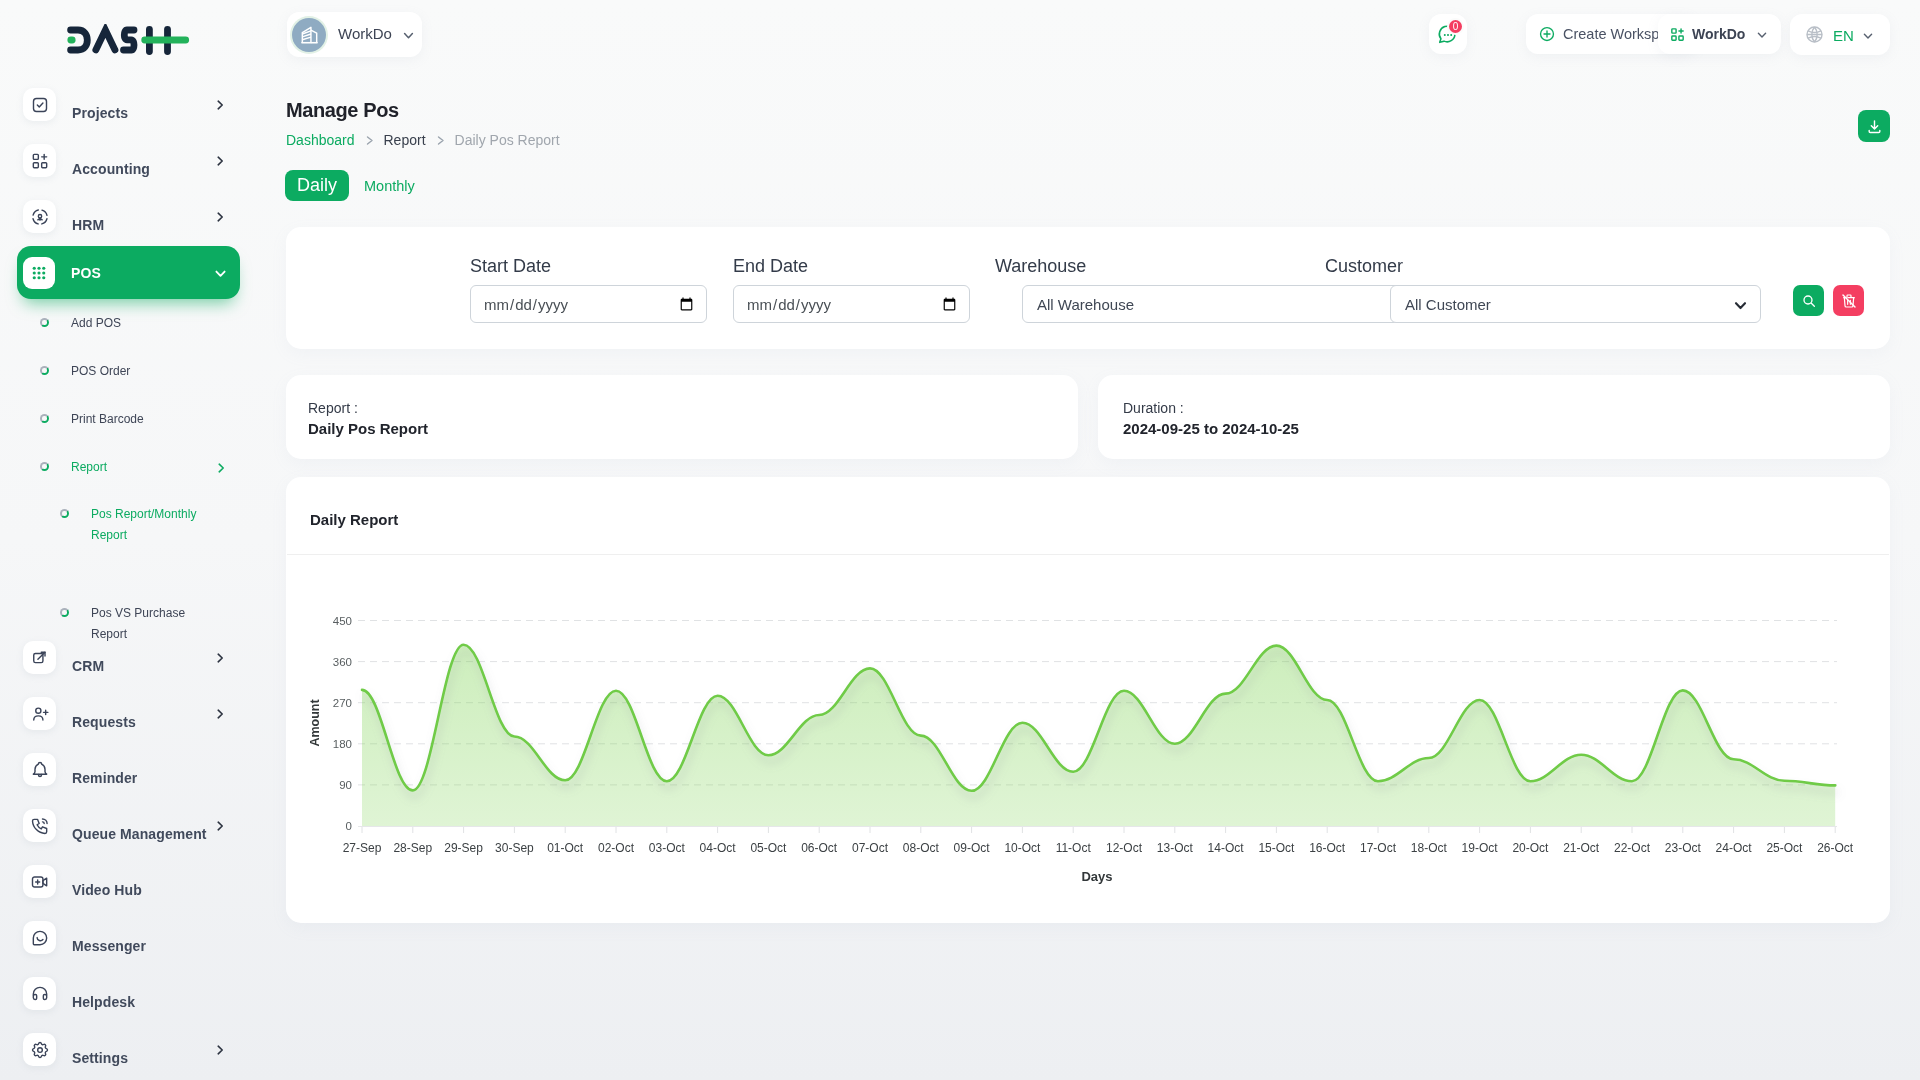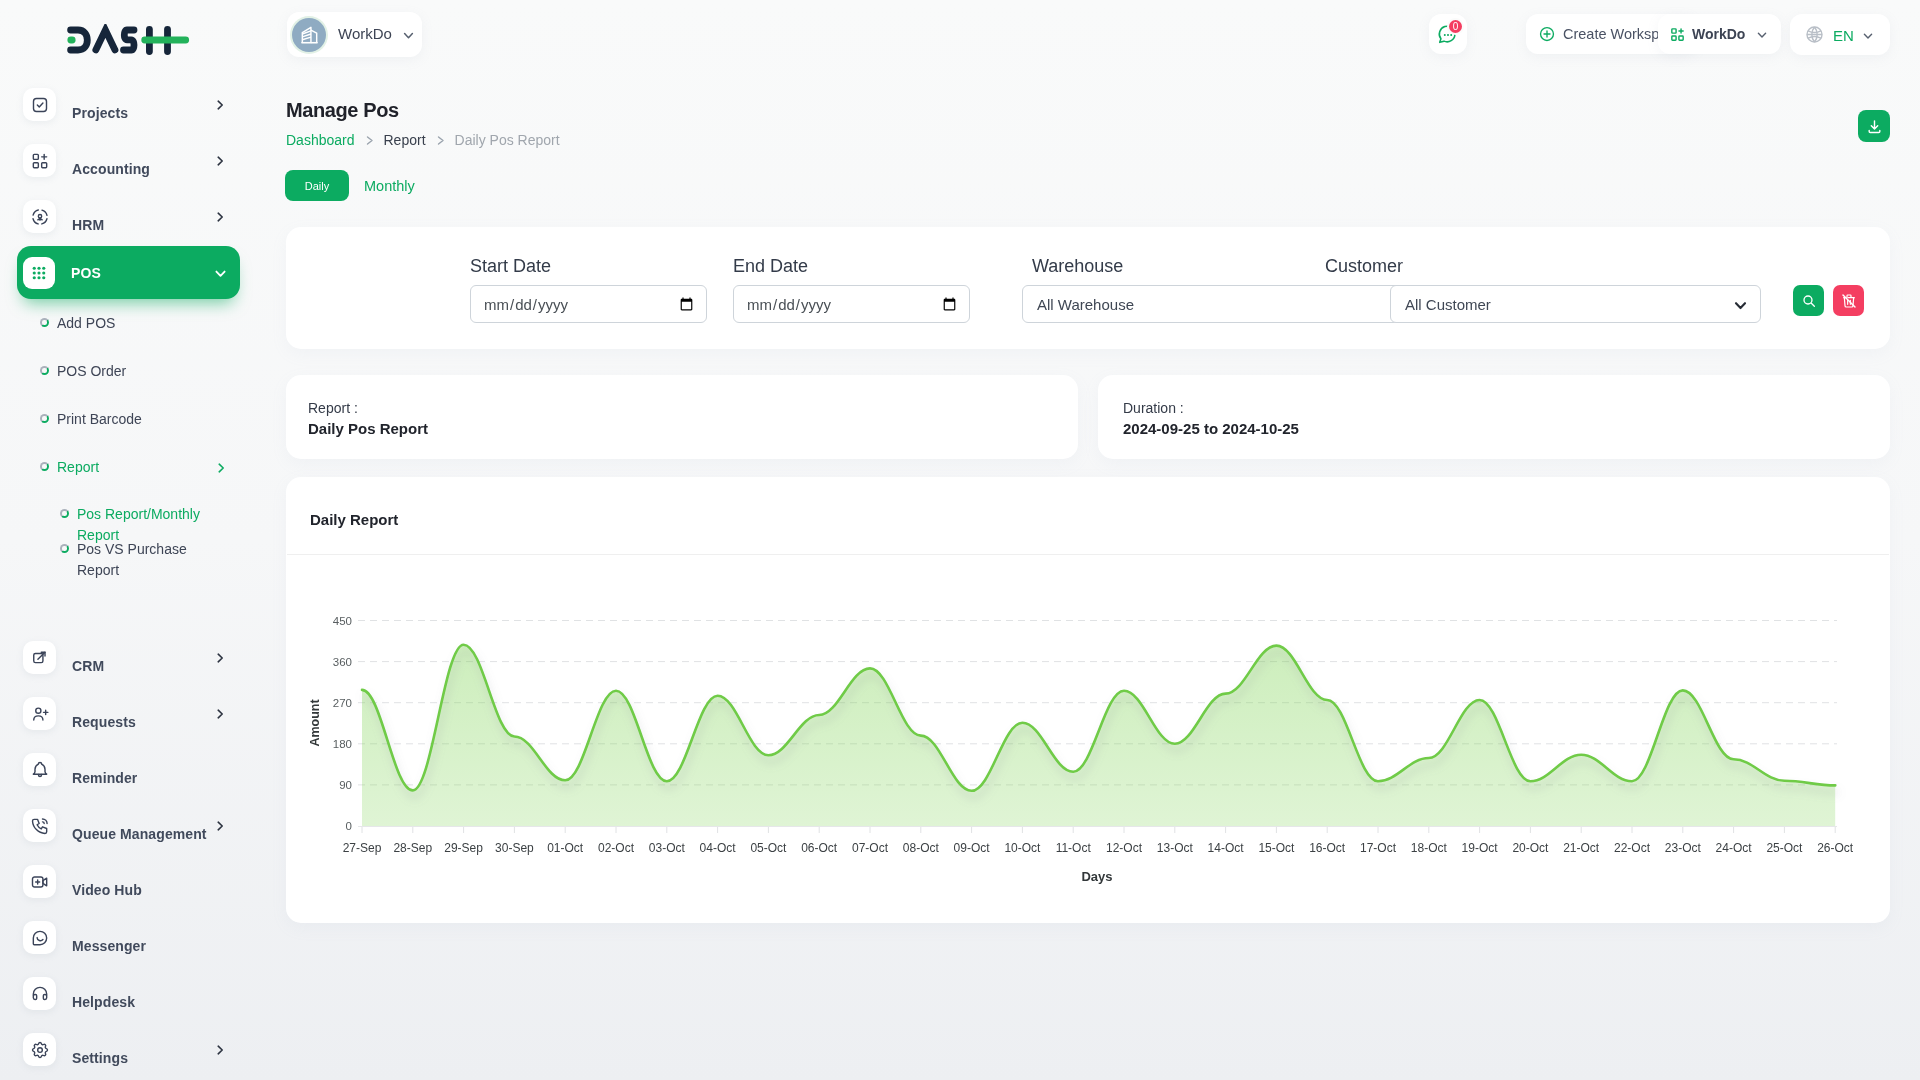--- a/index.html
+++ b/index.html
@@ -7,27 +7,27 @@
 .nav-item{position:absolute;left:16px;width:224px;height:33px;display:flex;align-items:flex-end}
 .ibox{width:33px;height:33px;background:#fff;border-radius:10px;box-shadow:0 2px 7px rgba(150,160,180,.14);display:flex;align-items:center;justify-content:center;margin-left:7px;flex:0 0 33px}
 .nlabel{margin-left:16px;font-size:14px;font-weight:700;color:#414a5c;letter-spacing:.1px}
 .chev{position:absolute;left:198px;top:50%;margin-top:-6px}
 .pos-item{position:absolute;left:17px;top:246px;width:223px;height:53px;background:#0cab61;border-radius:14px;display:flex;align-items:center;box-shadow:0 10px 16px -6px rgba(12,171,97,.55)}
 .pos-item .ibox{margin-left:6px;box-shadow:none;border-radius:9px;width:32px;height:32px;flex:0 0 32px}
 .pos-item .nlabel{color:#fff}
 .sub{position:absolute;left:0;width:250px;display:flex;align-items:flex-start}
 .dot{width:9px;height:9px;border-radius:50%;position:relative;background:conic-gradient(from 225deg,#aab1bb 0 50%,#0cab61 50% 100%);flex:0 0 9px;margin-top:5px}
 .dot::after{content:"";position:absolute;inset:2.4px;background:#f8f9f9;border-radius:50%}
-.sub .slabel{margin-left:8px;font-size:14px;color:#3e4556;line-height:21px}
+.sub .slabel{margin-left:22px;font-size:12px;color:#3e4556;line-height:21px}
 .sub.grn .slabel{color:#0cab61}
 .pill{position:absolute;background:#fff;border-radius:12px;box-shadow:0 3px 12px rgba(160,170,190,.10)}
 h1.title{position:absolute;left:286px;top:98px;font-size:20px;font-weight:700;color:#20222a;letter-spacing:-.4px;line-height:1.2}
 .crumb{position:absolute;left:286px;top:132px;font-size:14px;display:flex;align-items:center;gap:10px}
 .crumb .c1{color:#0cab61}.crumb .c2{color:#39404d}.crumb .c3{color:#a0a6ad}
-.tab-daily{position:absolute;left:285px;top:170px;width:64px;height:31px;background:#0cab61;border-radius:8px;color:#fff;font-size:11px;display:flex;align-items:center;justify-content:center}
+.tab-daily{position:absolute;left:285px;top:170px;width:64px;height:31px;background:#0cab61;border-radius:8px;color:#fff;font-size:18px;display:flex;align-items:center;justify-content:center}
 .tab-month{position:absolute;left:364px;top:170px;height:31px;display:flex;align-items:center;color:#0cab61;font-size:14.5px}
 .dl-btn{position:absolute;left:1858px;top:110px;width:32px;height:32px;background:#0cab61;border-radius:8px;display:flex;align-items:center;justify-content:center}
 .card{position:absolute;background:#fff;border-radius:15px;box-shadow:0 5px 16px rgba(169,184,200,.08)}
 .flabel{position:absolute;font-size:18px;color:#333b49}
 .finput{position:absolute;height:38px;border:1px solid #ced4da;border-radius:6px;background:#fff;font-family:"Liberation Sans",sans-serif;font-size:15px;color:#4a5056;padding:0 10px 0 12px}
 input.finput::-webkit-datetime-edit{color:#4a5056}
 select.finput{appearance:none;-webkit-appearance:none;padding-left:14px;color:#3f4754}
 .selwrap{position:absolute}.selwrap select{width:100%;height:38px}
 .selchev{position:absolute;right:13px;top:13px;pointer-events:none}
 .sqbtn{position:absolute;width:31px;height:31px;border-radius:7px;display:flex;align-items:center;justify-content:center}
@@ -122,21 +122,21 @@
     <span class="dot"></span>
     <span class="slabel">Report</span>
     <svg style="position:absolute;left:175px;top:5px" width="12" height="12" viewBox="0 0 12 12" fill="none" stroke="#0cab61" stroke-width="1.6" stroke-linecap="round" stroke-linejoin="round">
       <path d="M4.2 2.2L8.2 6L4.2 9.8"></path>
     </svg>
   </div>
 <div class="sub grn" style="top:504px;left:60px">
     <span class="dot"></span>
     <span class="slabel" style="width:130px">Pos Report/Monthly Report</span>
   </div>
-<div class="sub" style="top:539px;left:60px">
+<div class="sub" style="top:603px;left:60px">
     <span class="dot"></span>
     <span class="slabel" style="width:130px">Pos VS Purchase Report</span>
   </div>
 <div class="nav-item" style="top:641px">
     <span class="ibox">
       <svg width="20" height="20" viewBox="0 0 24 24" fill="none" stroke="#3b4459" stroke-width="1.7" stroke-linecap="round" stroke-linejoin="round">
         <rect x="4.5" y="6.5" width="11" height="11" rx="2"></rect>
         <path d="M9.5 13.5l8.5 -8.5"></path>
         <path d="M13.5 5h4.5v4.5"></path>
       </svg>
@@ -292,21 +292,21 @@
 <div class="dl-btn">
     <svg width="17" height="17" viewBox="0 0 24 24" fill="none" stroke="#ffffff" stroke-width="2" stroke-linecap="round" stroke-linejoin="round">
       <path d="M12 4v11M7.5 11l4.5 4.5L16.5 11"></path>
       <path d="M4.5 17.5v1.5a1.5 1.5 0 0 0 1.5 1.5h12a1.5 1.5 0 0 0 1.5 -1.5v-1.5"></path>
     </svg>
   </div>
 
 <div class="card" style="left:286px;top:227px;width:1604px;height:122px"></div>
 <span class="flabel" style="left:470px;top:256px">Start Date</span>
 <span class="flabel" style="left:733px;top:256px">End Date</span>
-<span class="flabel" style="left:1032px;top:256px">Warehouse</span>
+<span class="flabel" style="left:995px;top:256px">Warehouse</span>
 <span class="flabel" style="left:1325px;top:256px">Customer</span>
 <input class="finput" type="date" style="left: 470px; top: 285px; width: 237px;">
 <input class="finput" type="date" style="left: 733px; top: 285px; width: 237px;">
 <div class="selwrap" style="left:1022px;top:285px;width:436px"><select class="finput" style="position:static"><option>All Warehouse</option></select><svg class="selchev" width="15" height="15" viewBox="0 0 12 12" fill="none" stroke="#272c35" stroke-width="1.7" stroke-linecap="round" stroke-linejoin="round">
       <path d="M2.4 4.2L6 8L9.6 4.2"></path>
     </svg></div>
 <div class="selwrap" style="left:1390px;top:285px;width:371px"><select class="finput" style="position:static"><option>All Customer</option></select><svg class="selchev" width="15" height="15" viewBox="0 0 12 12" fill="none" stroke="#272c35" stroke-width="1.7" stroke-linecap="round" stroke-linejoin="round">
       <path d="M2.4 4.2L6 8L9.6 4.2"></path>
     </svg></div>
 <div class="sqbtn" style="left:1793px;top:285px;background:#0cab61">

